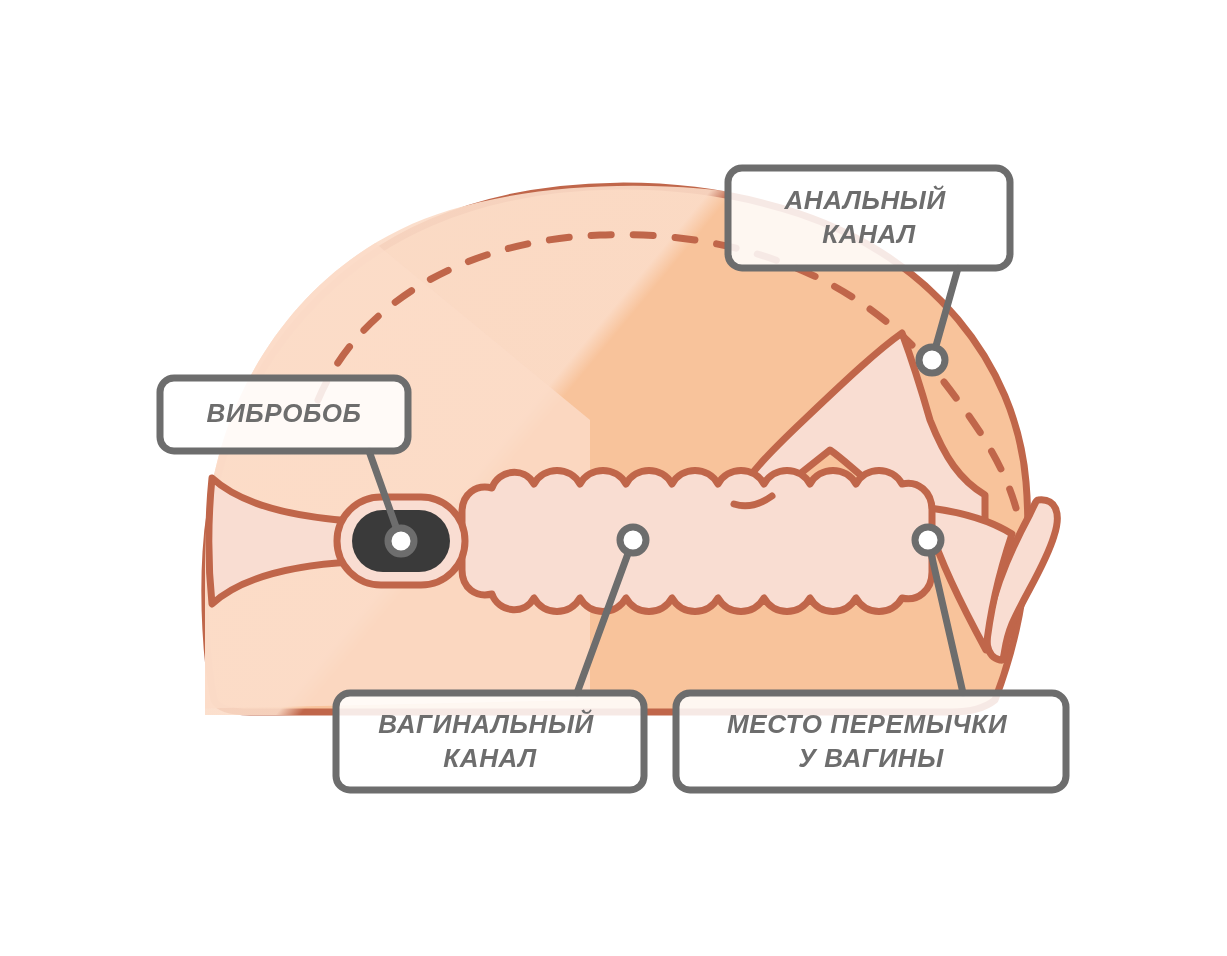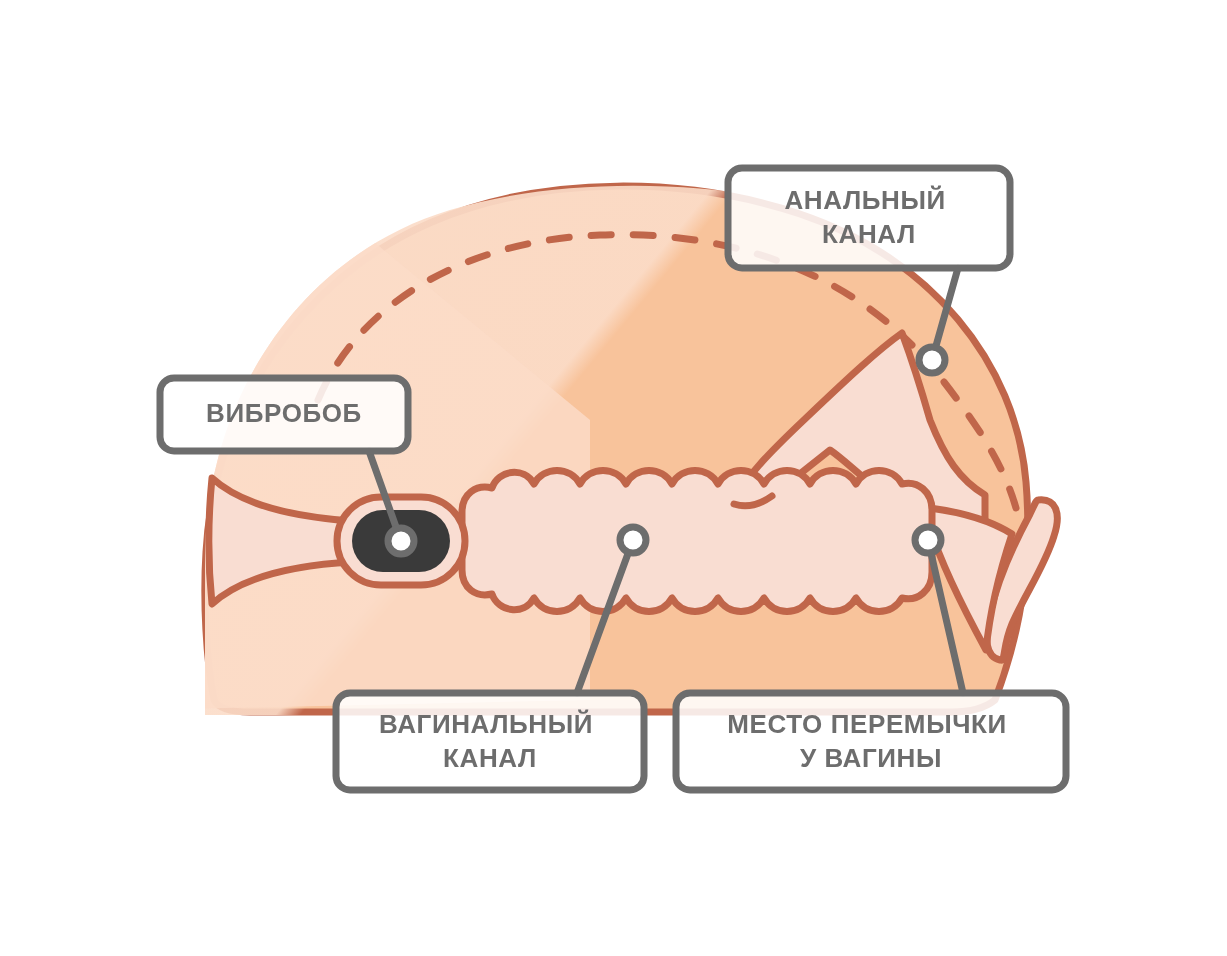--- a/index.html
+++ b/index.html
@@ -13,20 +13,21 @@
     font-family: "Liberation Sans", sans-serif;
     position: relative;
     overflow: hidden;
   }
   #diagram-root {
     position: absolute;
     left: 0;
     top: 0;
     width: 1227px;
     height: 680px;
+    font-style: italic;
   }
   svg.canvas {
     display: block;
     width: 1227px;
     height: 956px;
   }
   .callout-text {
     font-family: "Liberation Sans", sans-serif;
     font-weight: bold;
     font-size: 26px;

